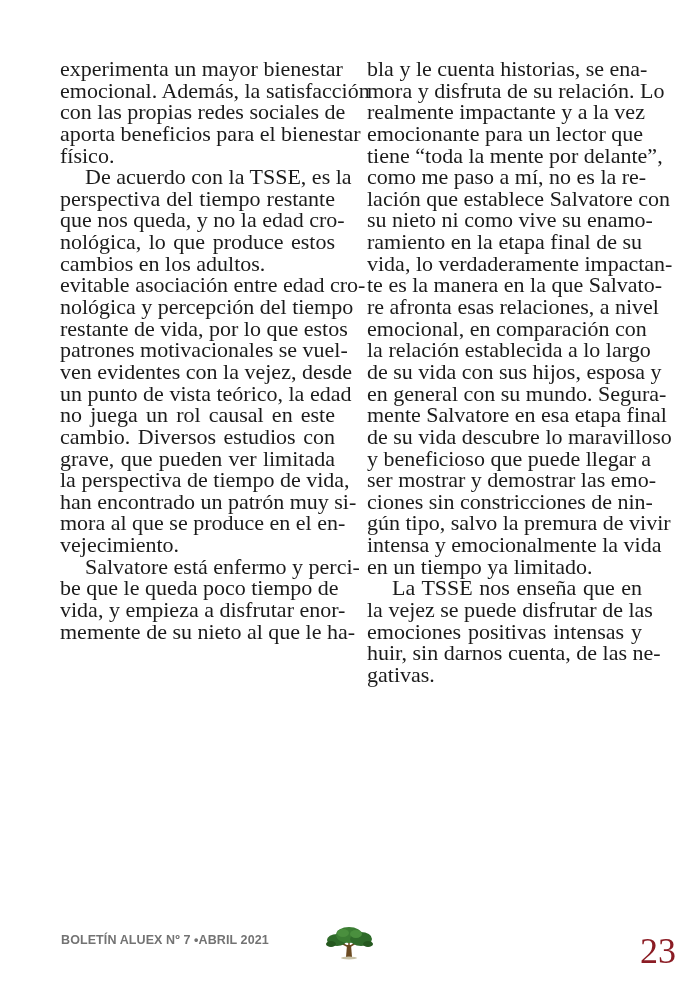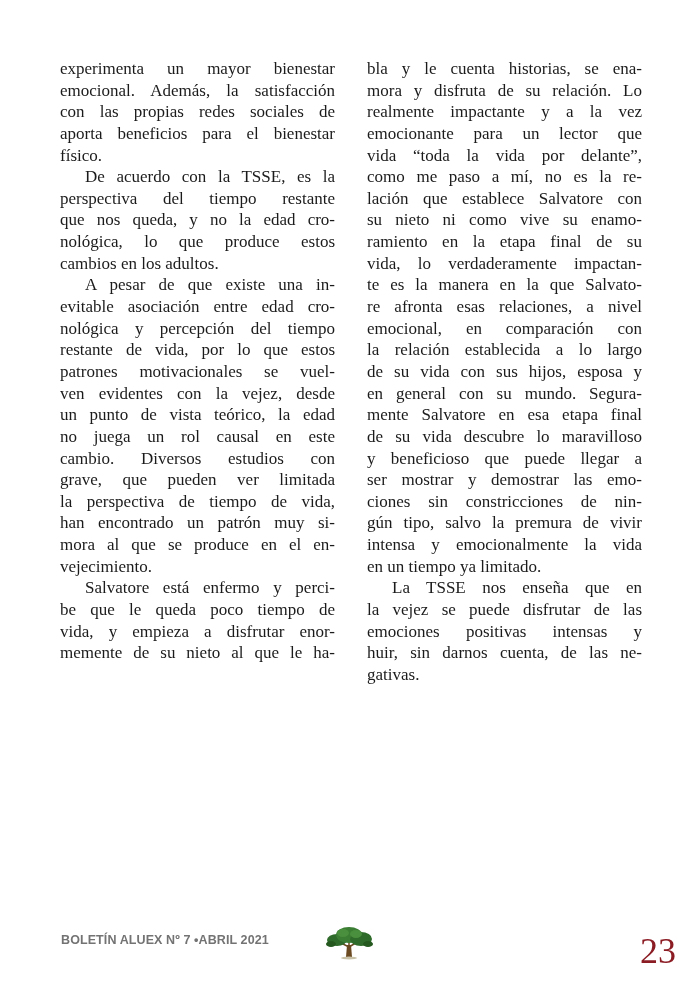--- a/index.html
+++ b/index.html
@@ -17,21 +17,21 @@
       position: absolute;
       left: 0; top: 0;
       width: 700px; height: 992px;
       background: #ffffff;
     }
     .column {
       position: absolute;
       top: 58px;
       width: 275px;
       font-family: "Liberation Serif", "DejaVu Serif", serif;
-      font-size: 17px;
+      font-size: 22px;
       line-height: 21.65px;
       color: #1b1b1b;
     }
     .col-left { left: 60px; }
     .col-right { left: 367px; }
     .line {
       display: block;
       white-space: nowrap;
       text-align: justify;
       text-align-last: justify;
@@ -77,21 +77,20 @@
       <span class="line">experimenta un mayor bienestar</span>
       <span class="line">emocional. Además, la satisfacción</span>
       <span class="line">con las propias redes sociales de</span>
       <span class="line">aporta beneficios para el bienestar</span>
       <span class="line last">físico.</span>
       <span class="line indent">De acuerdo con la TSSE, es la</span>
       <span class="line">perspectiva del tiempo restante</span>
       <span class="line">que nos queda, y no la edad cro-</span>
       <span class="line">nológica, lo que produce estos</span>
       <span class="line last">cambios en los adultos.</span>
-      <span class="line indent">A pesar de que existe una in-</span>
       <span class="line">evitable asociación entre edad cro-</span>
       <span class="line">nológica y percepción del tiempo</span>
       <span class="line">restante de vida, por lo que estos</span>
       <span class="line">patrones motivacionales se vuel-</span>
       <span class="line">ven evidentes con la vejez, desde</span>
       <span class="line">un punto de vista teórico, la edad</span>
       <span class="line">no juega un rol causal en este</span>
       <span class="line">cambio. Diversos estudios con</span>
       <span class="line">grave, que pueden ver limitada</span>
       <span class="line">la perspectiva de tiempo de vida,</span>
@@ -101,21 +100,21 @@
       <span class="line indent">Salvatore está enfermo y perci-</span>
       <span class="line">be que le queda poco tiempo de</span>
       <span class="line">vida, y empieza a disfrutar enor-</span>
       <span class="line">memente de su nieto al que le ha-</span>
     </div>
   <div class="column col-right">
       <span class="line">bla y le cuenta historias, se ena-</span>
       <span class="line">mora y disfruta de su relación. Lo</span>
       <span class="line">realmente impactante y a la vez</span>
       <span class="line">emocionante para un lector que</span>
-      <span class="line">vida “toda la vida por delante”,</span>
+      <span class="line">tiene “toda la mente por delante”,</span>
       <span class="line">como me paso a mí, no es la re-</span>
       <span class="line">lación que establece Salvatore con</span>
       <span class="line">su nieto ni como vive su enamo-</span>
       <span class="line">ramiento en la etapa final de su</span>
       <span class="line">vida, lo verdaderamente impactan-</span>
       <span class="line">te es la manera en la que Salvato-</span>
       <span class="line">re afronta esas relaciones, a nivel</span>
       <span class="line">emocional, en comparación con</span>
       <span class="line">la relación establecida a lo largo</span>
       <span class="line">de su vida con sus hijos, esposa y</span>

